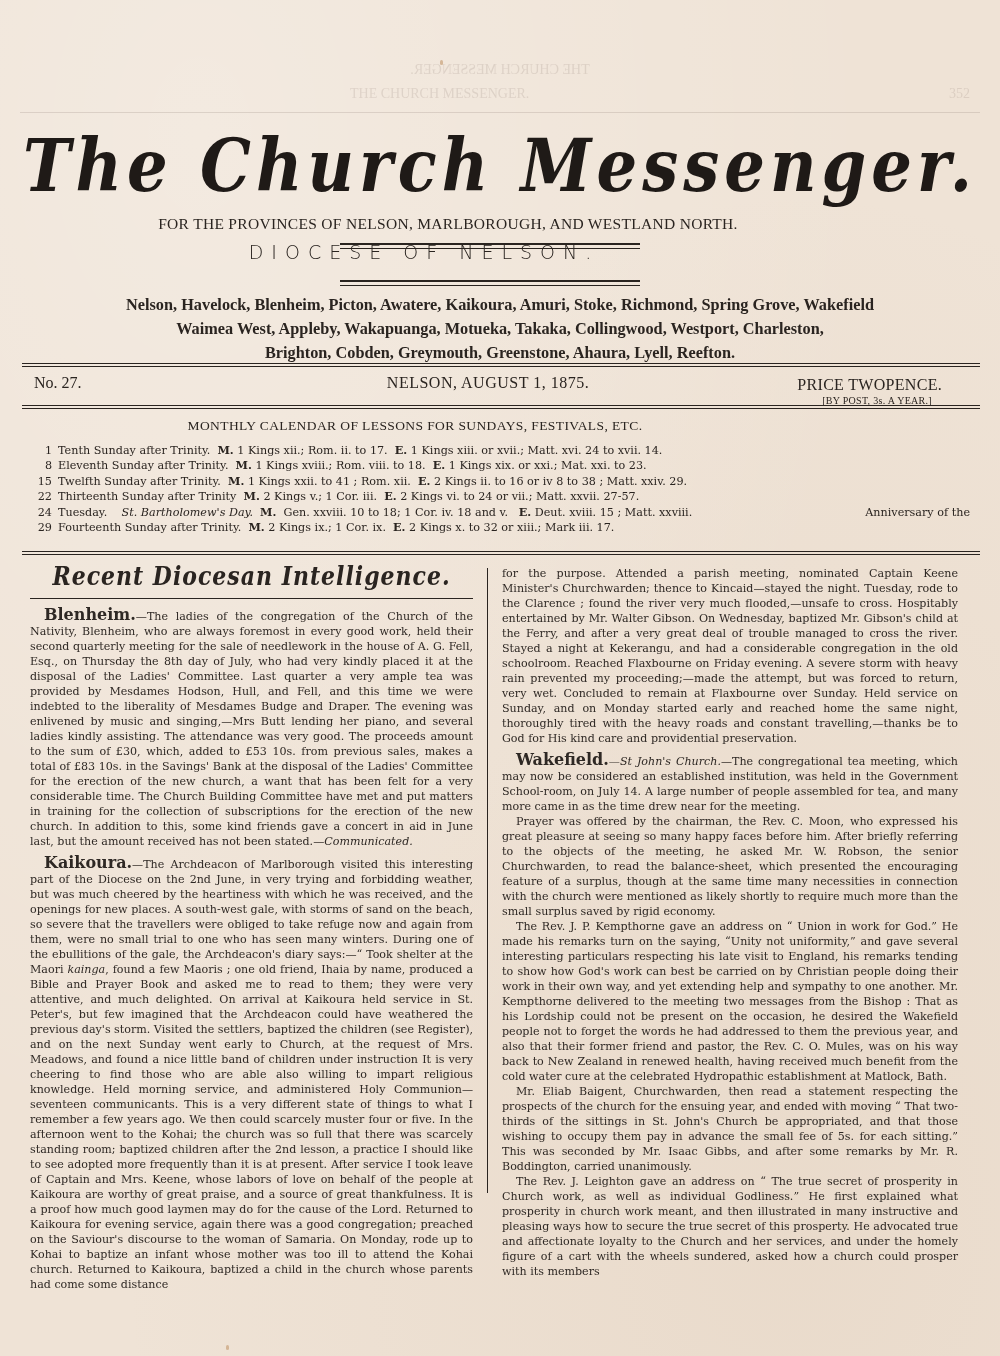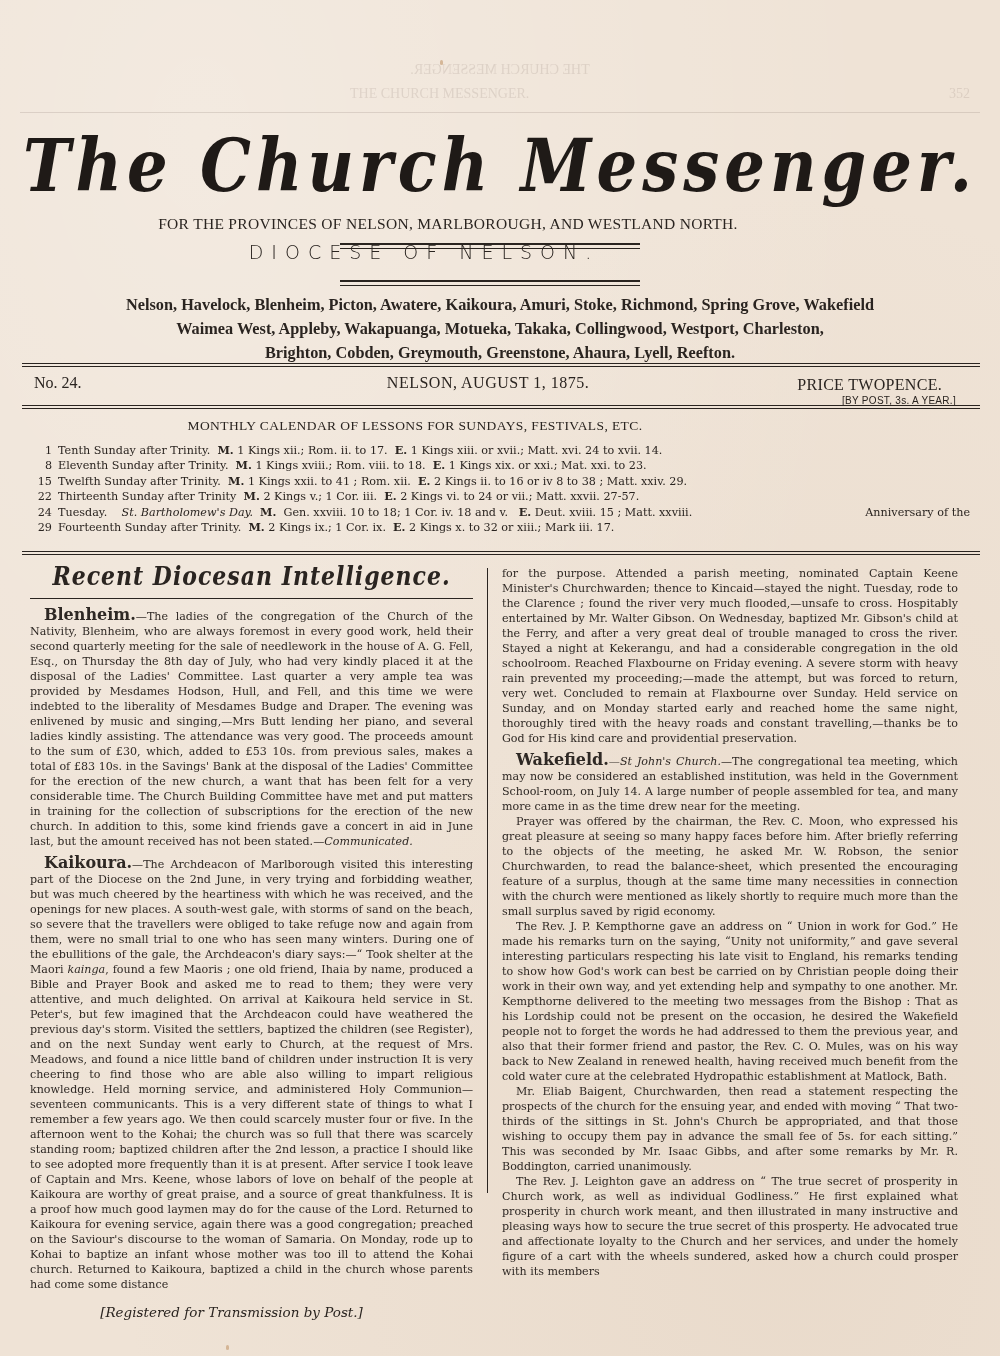--- a/index.html
+++ b/index.html
@@ -39,21 +39,21 @@
   .places {
     position:absolute; top:292px; left:0; width:1000px; text-align:center;
     font-family:"Liberation Serif", serif; font-weight:bold; font-size:17.5px; line-height:24px;
     transform:scaleX(0.93); transform-origin:center;
   }
   .heavy-rule { position:absolute; left:22px; width:958px; border-top:1.5px solid #2a2420; border-bottom:1px solid #2a2420; height:2px; }
 
   .issue-no { position:absolute; top:374px; left:34px; font-family:"Liberation Serif",serif; font-size:16px; }
   .issue-date { position:absolute; top:374px; left:0; width:976px; text-align:center; font-family:"Liberation Serif",serif; font-size:16px; letter-spacing:0.5px;}
   .issue-price { position:absolute; top:376px; right:58px; font-family:"Liberation Serif",serif; font-size:16px; letter-spacing:0.3px;}
-  .issue-post { position:absolute; top:395px; right:44px; font-family:Liberation Sans, sans-serif; font-size:10px; letter-spacing:0.3px;}
+  .issue-post { position:absolute; top:395px; right:68px; font-family:Liberation Serif, serif; font-size:10px; letter-spacing:0.3px;}
 
   .cal-title { position:absolute; top:418px; left:11px; width:808px; text-align:center; font-family:"Liberation Serif",serif; font-size:13.5px; letter-spacing:0.4px;}
   .cal { position:absolute; top:443px; left:30px; width:940px; font-family:"DejaVu Serif",serif; font-size:11.2px; line-height:15.4px; }
   .cal-row { display:flex; white-space:nowrap; }
   .cal-day { width:22px; text-align:right; padding-right:6px; }
   .cal-row b { font-weight:bold; }
   .cal-cont { padding-left:74px; white-space:nowrap; }
   .cal-note { margin-left:auto; }
 
   .col-divider { position:absolute; top:568px; left:487px; width:1px; height:625px; background:#2a2420; }
@@ -98,21 +98,21 @@
   <div class="places">
     <div>Nelson, Havelock, Blenheim, Picton, Awatere, Kaikoura, Amuri, Stoke, Richmond, Spring Grove, Wakefield</div>
     <div>Waimea West, Appleby, Wakapuanga, Motueka, Takaka, Collingwood, Westport, Charleston,</div>
     <div>Brighton, Cobden, Greymouth, Greenstone, Ahaura, Lyell, Reefton.</div>
   </div>
 </header>
 
 <div class="heavy-rule" style="top:363px;"></div>
 
 <section>
-  <div class="issue-no">No. 24.</div>
+  <div class="issue-no">No. 27.</div>
   <div class="issue-date">NELSON, AUGUST 1, 1875.</div>
   <div class="issue-price">PRICE TWOPENCE.</div>
   <div class="issue-post">[BY POST, 3s. A YEAR.]</div>
 </section>
 
 <div class="heavy-rule" style="top:405px;"></div>
 
 <section>
   <div class="cal-title">MONTHLY CALENDAR OF LESSONS FOR SUNDAYS, FESTIVALS, ETC.</div>
   <div class="cal">
@@ -159,21 +159,20 @@
 
 <div class="heavy-rule" style="top:551px;"></div>
 
 <div class="col-divider"></div>
 
 <article class="col-left">
   <div class="section-title">Recent Diocesan Intelligence.</div>
   <div class="title-rule"></div>
   <p class="para"><span class="place">Blenheim.</span><span>—The ladies of the congregation of the Church of the Nativity, Blenheim, who are always foremost in every good work, held their second quarterly meeting for the sale of needlework in the house of A. G. Fell, Esq., on Thursday the 8th day of July, who had very kindly placed it at the disposal of the Ladies' Committee. Last quarter a very ample tea was provided by Mesdames Hodson, Hull, and Fell, and this time we were indebted to the liberality of Mesdames Budge and Draper. The evening was enlivened by music and singing,—Mrs Butt lending her piano, and several ladies kindly assisting. The attendance was very good. The proceeds amount to the sum of £30, which, added to £53 10s. from previous sales, makes a total of £83 10s. in the Savings' Bank at the disposal of the Ladies' Committee for the erection of the new church, a want that has been felt for a very considerable time. The Church Building Committee have met and put matters in training for the collection of subscriptions for the erection of the new church. In addition to this, some kind friends gave a concert in aid in June last, but the amount received has not been stated.—</span><i>Communicated.</i></p>
   <p class="para gap"><span class="place">Kaikoura.</span><span>—The Archdeacon of Marlborough visited this interesting part of the Diocese on the 2nd June, in very trying and forbidding weather, but was much cheered by the heartiness with which he was received, and the openings for new places. A south-west gale, with storms of sand on the beach, so severe that the travellers were obliged to take refuge now and again from them, were no small trial to one who has seen many winters. During one of the ebullitions of the gale, the Archdeacon's diary says:—“ Took shelter at the Maori </span><i>kainga</i><span>, found a few Maoris ; one old friend, Ihaia by name, produced a Bible and Prayer Book and asked me to read to them; they were very attentive, and much delighted. On arrival at Kaikoura held service in St. Peter's, but few imagined that the Archdeacon could have weathered the previous day's storm. Visited the settlers, baptized the children (see Register), and on the next Sunday went early to Church, at the request of Mrs. Meadows, and found a nice little band of children under instruction It is very cheering to find those who are able also willing to impart religious knowledge. Held morning service, and administered Holy Communion—seventeen communicants. This is a very different state of things to what I remember a few years ago. We then could scarcely muster four or five. In the afternoon went to the Kohai; the church was so full that there was scarcely standing room; baptized children after the 2nd lesson, a practice I should like to see adopted more frequently than it is at present. After service I took leave of Captain and Mrs. Keene, whose labors of love on behalf of the people at Kaikoura are worthy of great praise, and a source of great thankfulness. It is a proof how much good laymen may do for the cause of the Lord. Returned to Kaikoura for evening service, again there was a good congregation; preached on the Saviour's discourse to the woman of Samaria. On Monday, rode up to Kohai to baptize an infant whose mother was too ill to attend the Kohai church. Returned to Kaikoura, baptized a child in the church whose parents had come some distance</span></p>
-  <div class="registered">[Registered for Transmission by Post.]</div>
 </article>
 
 <article class="col-right">
   <p class="para" style="text-indent:0;">for the purpose. Attended a parish meeting, nominated Captain Keene Minister's Churchwarden; thence to Kincaid—stayed the night. Tuesday, rode to the Clarence ; found the river very much flooded,—unsafe to cross. Hospitably entertained by Mr. Walter Gibson. On Wednesday, baptized Mr. Gibson's child at the Ferry, and after a very great deal of trouble managed to cross the river. Stayed a night at Kekerangu, and had a considerable congregation in the old schoolroom. Reached Flaxbourne on Friday evening. A severe storm with heavy rain prevented my proceeding;—made the attempt, but was forced to return, very wet. Concluded to remain at Flaxbourne over Sunday. Held service on Sunday, and on Monday started early and reached home the same night, thoroughly tired with the heavy roads and constant travelling,—thanks be to God for His kind care and providential preservation.</p>
   <p class="para gap"><span class="place">Wakefield.</span><i>—St John's Church.</i><span>—The congregational tea meeting, which may now be considered an established institution, was held in the Government School-room, on July 14. A large number of people assembled for tea, and many more came in as the time drew near for the meeting.</span></p>
   <p class="para">Prayer was offered by the chairman, the Rev. C. Moon, who expressed his great pleasure at seeing so many happy faces before him. After briefly referring to the objects of the meeting, he asked Mr. W. Robson, the senior Churchwarden, to read the balance-sheet, which presented the encouraging feature of a surplus, though at the same time many necessities in connection with the church were mentioned as likely shortly to require much more than the small surplus saved by rigid economy.</p>
   <p class="para">The Rev. J. P. Kempthorne gave an address on “ Union in work for God.” He made his remarks turn on the saying, “Unity not uniformity,” and gave several interesting particulars respecting his late visit to England, his remarks tending to show how God's work can best be carried on by Christian people doing their work in their own way, and yet extending help and sympathy to one another. Mr. Kempthorne delivered to the meeting two messages from the Bishop : That as his Lordship could not be present on the occasion, he desired the Wakefield people not to forget the words he had addressed to them the previous year, and also that their former friend and pastor, the Rev. C. O. Mules, was on his way back to New Zealand in renewed health, having received much benefit from the cold water cure at the celebrated Hydropathic establishment at Matlock, Bath.</p>
   <p class="para">Mr. Eliab Baigent, Churchwarden, then read a statement respecting the prospects of the church for the ensuing year, and ended with moving “ That two-thirds of the sittings in St. John's Church be appropriated, and that those wishing to occupy them pay in advance the small fee of 5s. for each sitting.” This was seconded by Mr. Isaac Gibbs, and after some remarks by Mr. R. Boddington, carried unanimously.</p>
   <p class="para">The Rev. J. Leighton gave an address on “ The true secret of prosperity in Church work, as well as individual Godliness.” He first explained what prosperity in church work meant, and then illustrated in many instructive and pleasing ways how to secure the true secret of this prosperty. He advocated true and affectionate loyalty to the Church and her services, and under the homely figure of a cart with the wheels sundered, asked how a church could prosper with its members</p>
 </article>

